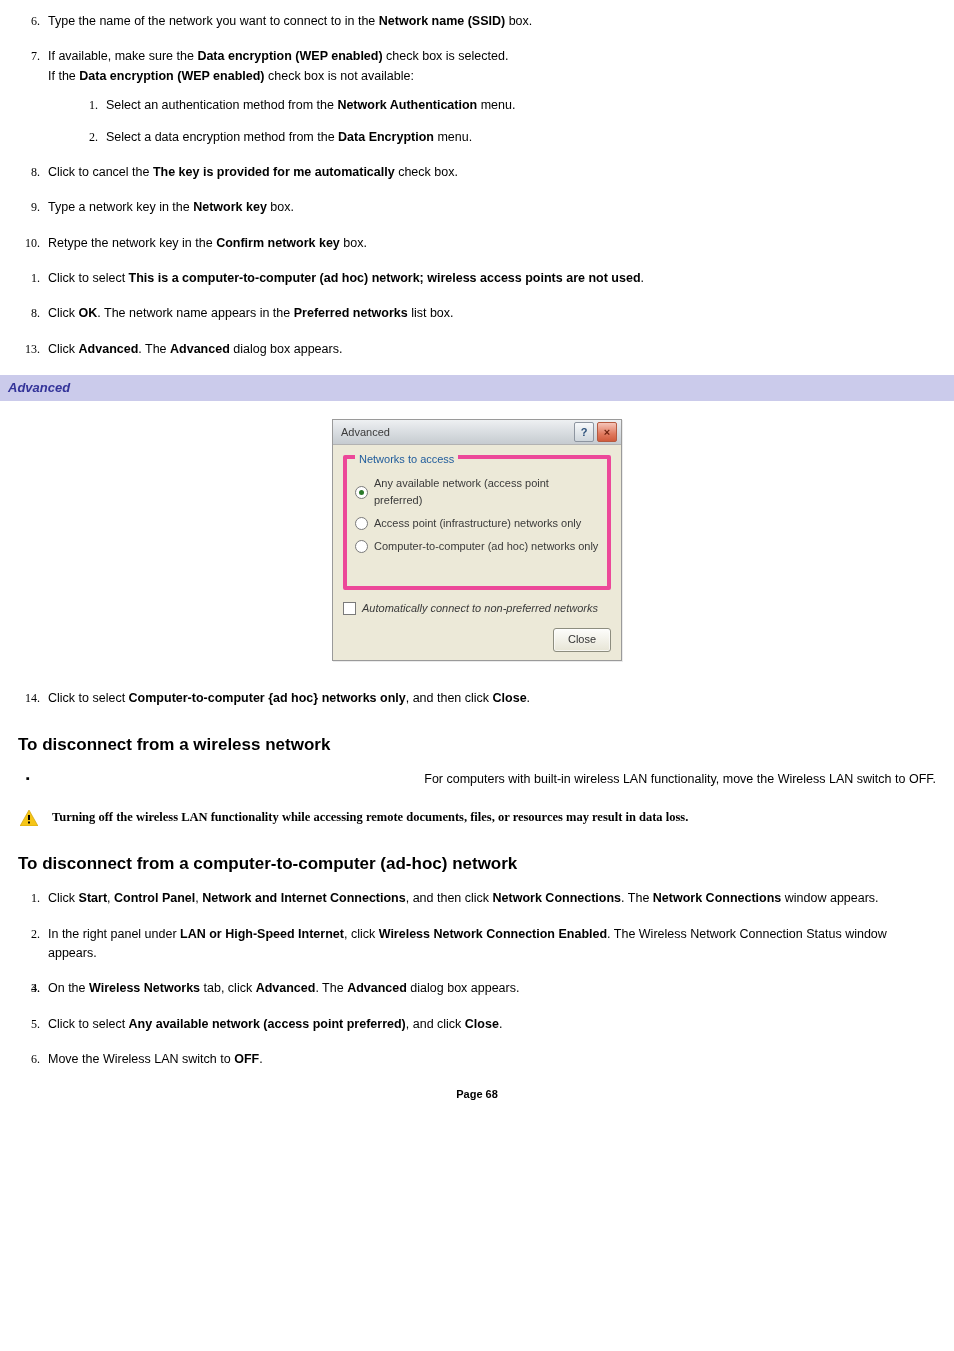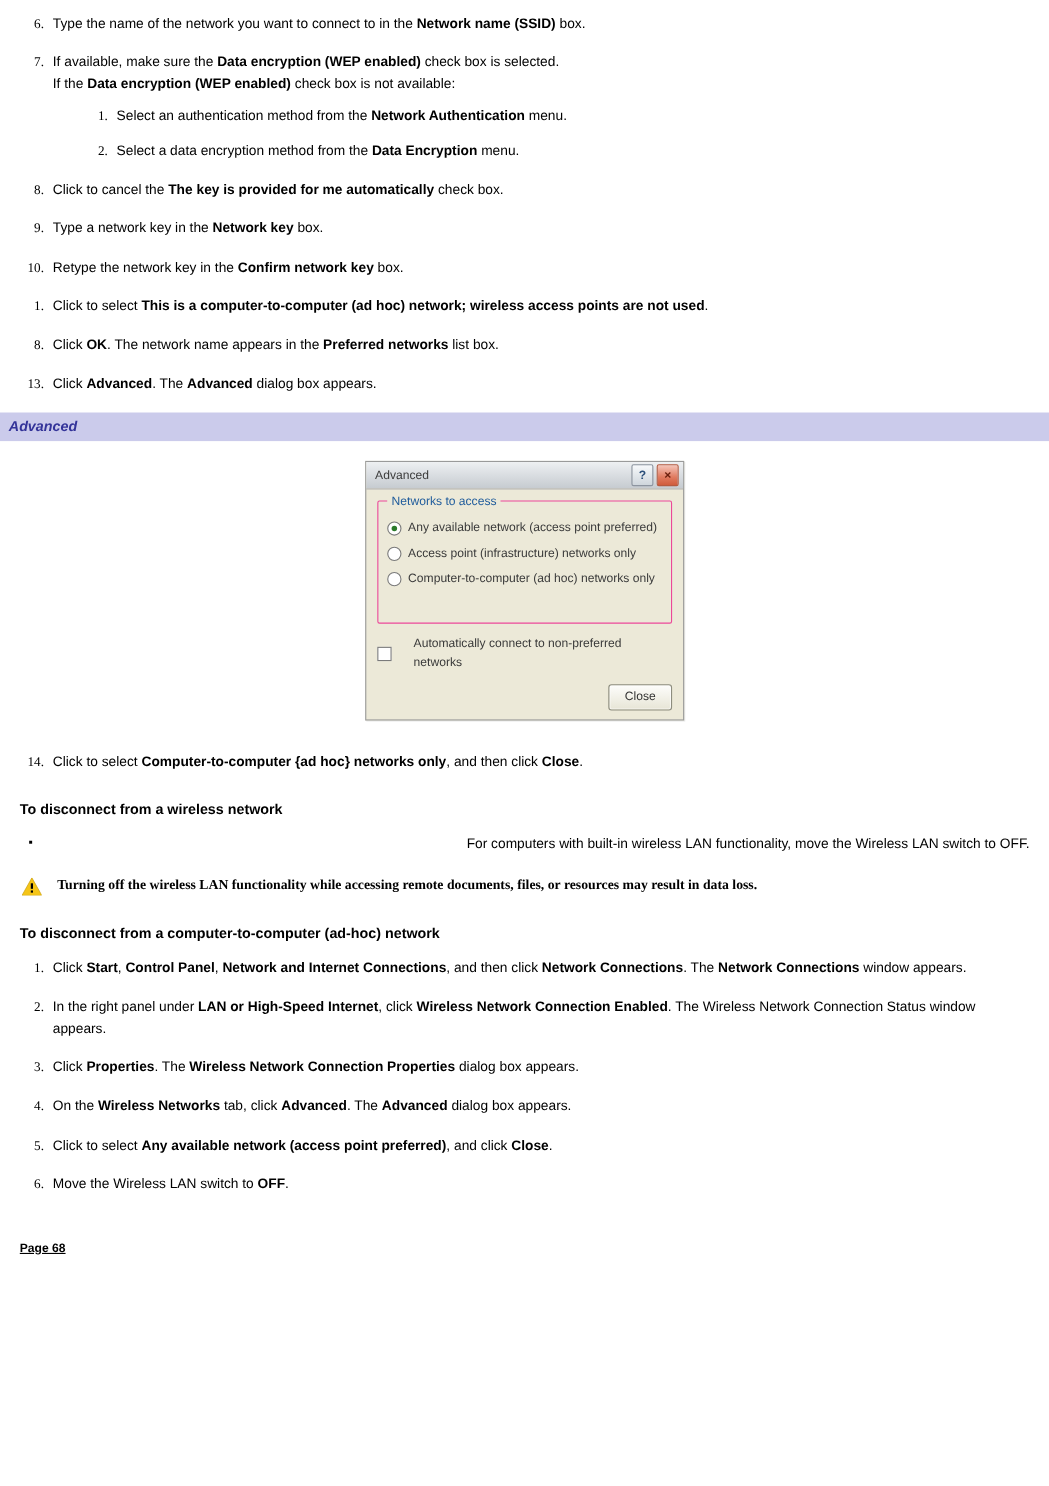--- a/index.html
+++ b/index.html
@@ -96,21 +96,21 @@
     color: #2b4f7a;
     font-size: 11px;
   }
   .title-btn.close {
     background: linear-gradient(#f5c4b8,#e07a5f 60%,#d05c3d);
     color: #6b1f0d;
     border-color: #b55a40;
   }
   .dialog-body { padding: 10px 10px 8px 10px; }
   .groupbox {
-    border: 1px solid #ec4899;
+    border: 4px solid #ec4899;
     padding: 10px 8px 25px 8px;
     position: relative;
     margin-bottom: 10px;
     border-radius: 2px;
   }
   .groupbox-title {
     position: absolute;
     top: -8px;
     left: 8px;
     background: #ece9d8;
@@ -139,23 +139,24 @@
   .radio.selected::after {
     content: '';
     width: 5px;
     height: 5px;
     background: #2b7a2b;
     border-radius: 50%;
   }
   .check-row {
     display: flex;
     align-items: center;
-    gap: 20px;
+    gap: 6px;
     margin: 2px 0 10px 0;
     color: #3a3a3a;
+    font-style: italic;
   }
   .checkbox {
     width: 11px;
     height: 11px;
     border: 1px solid #7a7a7a;
     background: #fff;
     flex-shrink: 0;
   }
   .dialog-buttons {
     display: flex;
@@ -171,21 +172,21 @@
     font-size: 11px;
     color: #333;
     display: flex;
     align-items: center;
     justify-content: center;
     box-shadow: inset 0 0 0 1px rgba(255,255,255,0.6);
   }
   .heading {
     font-weight: bold;
     margin: 24px 0 12px 0;
-    font-size: 13px;
+    font-size: 17px;
   }
   ul.bullet-list {
     list-style: none;
     padding: 0;
     margin: 0 0 18px 0;
     text-align: right;
   }
   ul.bullet-list > li {
     position: relative;
     padding-left: 28px;
@@ -203,25 +204,24 @@
     margin: 6px 0 22px 0;
     font-family: Liberation Serif, serif;
   }
   .warn-icon {
     display: inline-block;
     vertical-align: middle;
     margin: 0 14px 0 2px;
   }
   .warn-icon svg { display:block; }
   .footer {
-    text-align: left;
-    font-weight: bold;
-    font-size: 11px;
-    margin-top: 40px;
-    text-decoration: underline;
+    text-align: center;
+    font-weight: bold;
+    font-size: 11px;
+    margin-top: 16px;
   }
   b { font-weight: bold; }
 </style>
 </head>
 <body>
 
 <ol class="main-list" id="top-list">
     <li><span class="num">6.</span><span>Type the name of the network you want to connect to in the <b>Network name (SSID)</b> box.</span></li>
     <li><span class="num">7.</span><span>If available, make sure the <b>Data encryption (WEP enabled)</b> check box is selected.<br>If the <b>Data encryption (WEP enabled)</b> check box is not available:</span><ol class="sub-list">
         <li><span class="num">1.</span><span>Select an authentication method from the <b>Network Authentication</b> menu.</span></li>
@@ -298,19 +298,19 @@
       <rect x="8" y="11.5" width="2" height="2" fill="#000"></rect>
     </svg>
   </span><span>Turning off the wireless LAN functionality while accessing remote documents, files, or resources may result in data loss.</span>
 </div>
 
 <div class="heading">To disconnect from a computer-to-computer (ad-hoc) network</div>
 
 <ol class="main-list" id="bottom-list">
     <li><span class="num">1.</span><span>Click <b>Start</b>, <b>Control Panel</b>, <b>Network and Internet Connections</b>, and then click <b>Network Connections</b>. The <b>Network Connections</b> window appears.</span></li>
     <li><span class="num">2.</span><span>In the right panel under <b>LAN or High-Speed Internet</b>, click <b>Wireless Network Connection Enabled</b>. The Wireless Network Connection Status window appears.</span></li>
-    <li><span class="num">3.</span><span>Click <b>Properties</b>. The <b>Wireless Network Connection Properties</b> dialog box appears.</span></li>
+    <li><span class="num">3.</span></li>
     <li><span class="num">4.</span><span>On the <b>Wireless Networks</b> tab, click <b>Advanced</b>. The <b>Advanced</b> dialog box appears.</span></li>
     <li><span class="num">5.</span><span>Click to select <b>Any available network (access point preferred)</b>, and click <b>Close</b>.</span></li>
     <li><span class="num">6.</span><span>Move the Wireless LAN switch to <b>OFF</b>.</span></li>
   </ol>
 
 <div class="footer">Page 68</div>
 
 </body></html>

